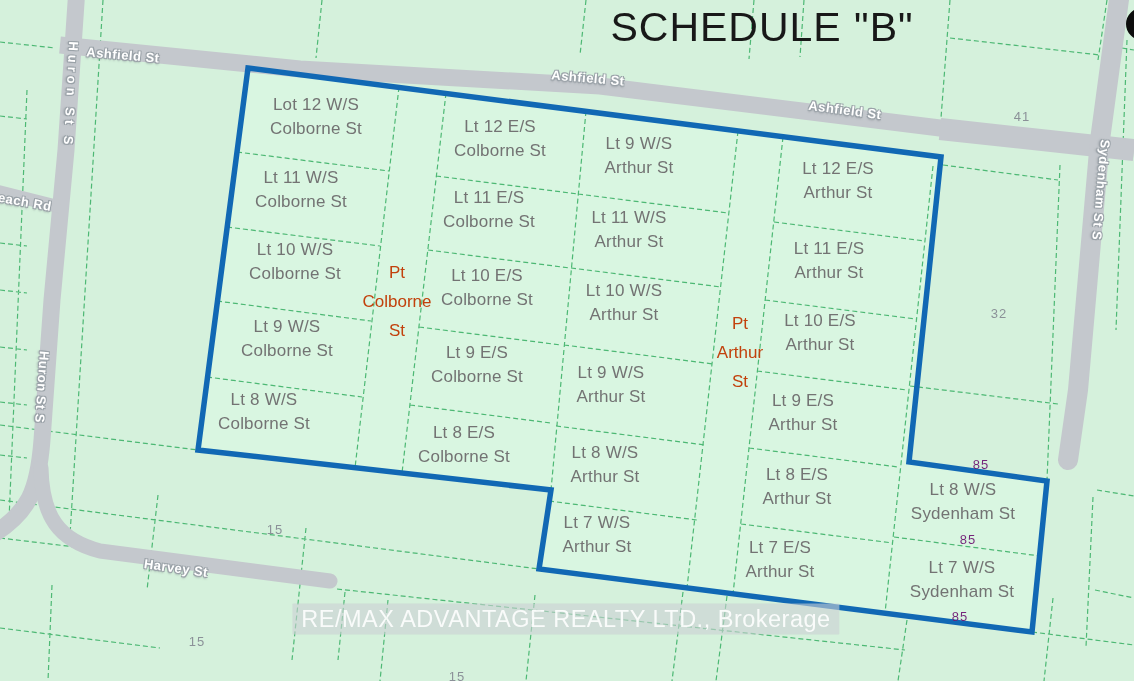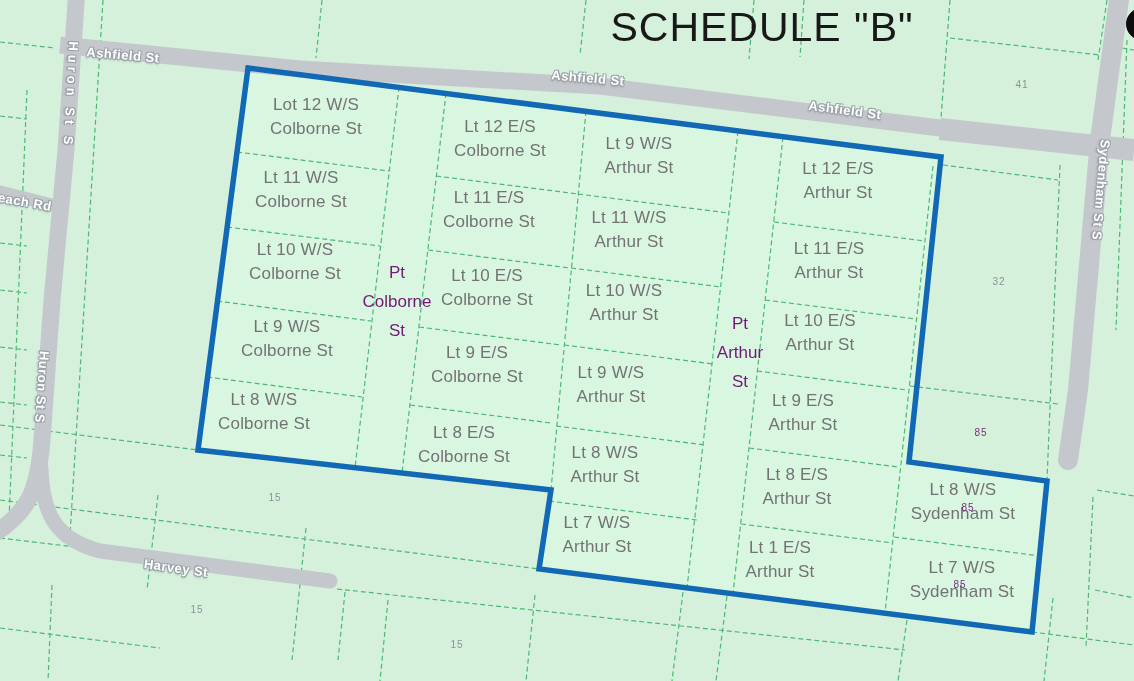--- a/index.html
+++ b/index.html
@@ -7,26 +7,26 @@
     position:relative;width:1134px;height:681px;overflow:hidden;
     background:#d5f1dc;
     font-family:"Liberation Sans","DejaVu Sans",sans-serif;
     user-select:none;
   }
   #mapsvg{position:absolute;left:0;top:0;}
   .lbl{position:absolute;transform:translate(-50%,-50%);white-space:pre-line;text-align:center;}
   .lot{
     font-size:17px;line-height:24px;color:#737373;letter-spacing:.2px;
   }
-  .strip{font-size:17px;line-height:29px;color:#701a75;}
+  .strip{font-size:17px;line-height:29px;color:#c2410c;}
   .street{
     font-size:13px;font-weight:bold;color:#fff;white-space:nowrap;
     text-shadow:-1px -1px 0 #9aa2a8,1px -1px 0 #9aa2a8,-1px 1px 0 #9aa2a8,1px 1px 0 #9aa2a8,0 2px 2px rgba(120,128,134,.55);
   }
-  .num{font-size:10px;letter-spacing:1px;}
+  .num{font-size:13px;letter-spacing:1px;margin-top:32px;}
   .num.gray{color:#8b9198;}
   .num.pink{color:#701a75;opacity:.95;}
   #title{
     position:absolute;left:762px;top:27px;transform:translate(-50%,-50%);
     font-size:41px;font-weight:500;color:#181818;letter-spacing:1px;white-space:nowrap;
   }
   #watermark{
     position:absolute;left:566px;top:619px;transform:translate(-50%,-50%);
     background:rgba(203,209,211,.6);color:rgba(255,255,255,.88);
     font-size:23.5px;letter-spacing:.5px;white-space:nowrap;
@@ -121,21 +121,21 @@
       <div class="lbl lot" style="left: 838px; top: 181px;">Lt 12 E/S
 Arthur St</div>
       <div class="lbl lot" style="left: 829px; top: 261px;">Lt 11 E/S
 Arthur St</div>
       <div class="lbl lot" style="left: 820px; top: 333px;">Lt 10 E/S
 Arthur St</div>
       <div class="lbl lot" style="left: 803px; top: 413px;">Lt 9 E/S
 Arthur St</div>
       <div class="lbl lot" style="left: 797px; top: 487px;">Lt 8 E/S
 Arthur St</div>
-      <div class="lbl lot" style="left: 780px; top: 560px;">Lt 1 E/S
+      <div class="lbl lot" style="left: 780px; top: 560px;">Lt 7 E/S
 Arthur St</div>
       <div class="lbl lot" style="left: 963px; top: 502px;">Lt 8 W/S
 Sydenham St</div>
       <div class="lbl lot" style="left: 962px; top: 580px;">Lt 7 W/S
 Sydenham St</div>
       <div class="lbl strip" style="left: 397px; top: 301px;">Pt
 Colborne
 St</div>
       <div class="lbl strip" style="left: 740px; top: 352px;">Pt
 Arthur
@@ -151,13 +151,14 @@
       <div class="lbl num gray" style="left: 1022px; top: 84px;">41</div>
       <div class="lbl num gray" style="left: 999px; top: 281px;">32</div>
       <div class="lbl num pink" style="left: 981px; top: 432px;">85</div>
       <div class="lbl num pink" style="left: 968px; top: 507px;">85</div>
       <div class="lbl num pink" style="left: 960px; top: 584px;">85</div>
       <div class="lbl num gray" style="left: 275px; top: 497px;">15</div>
       <div class="lbl num gray" style="left: 197px; top: 609px;">15</div>
       <div class="lbl num gray" style="left: 457px; top: 644px;">15</div>
     </div>
 
+  <div id="watermark">RE/MAX ADVANTAGE REALTY LTD., Brokerage</div>
 </div>
 
 </body></html>

